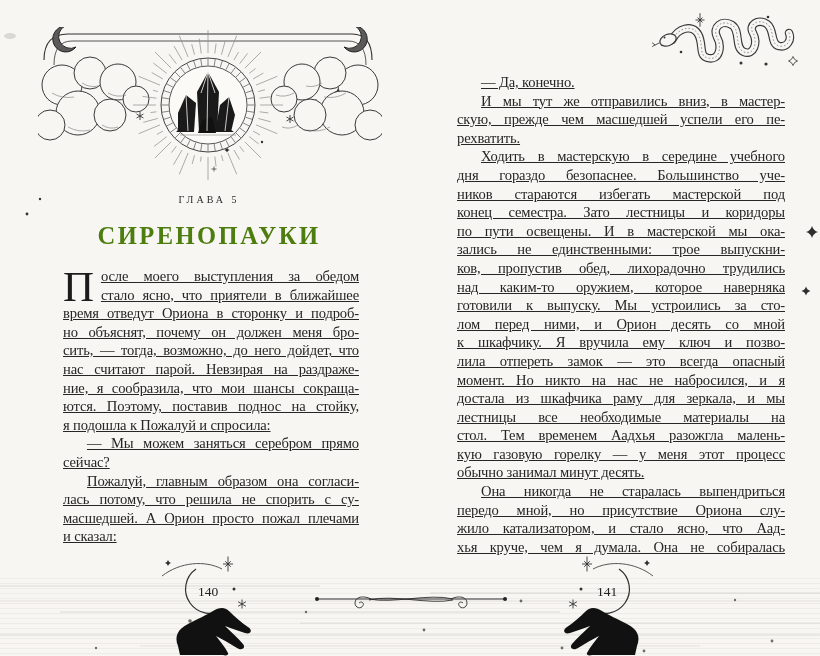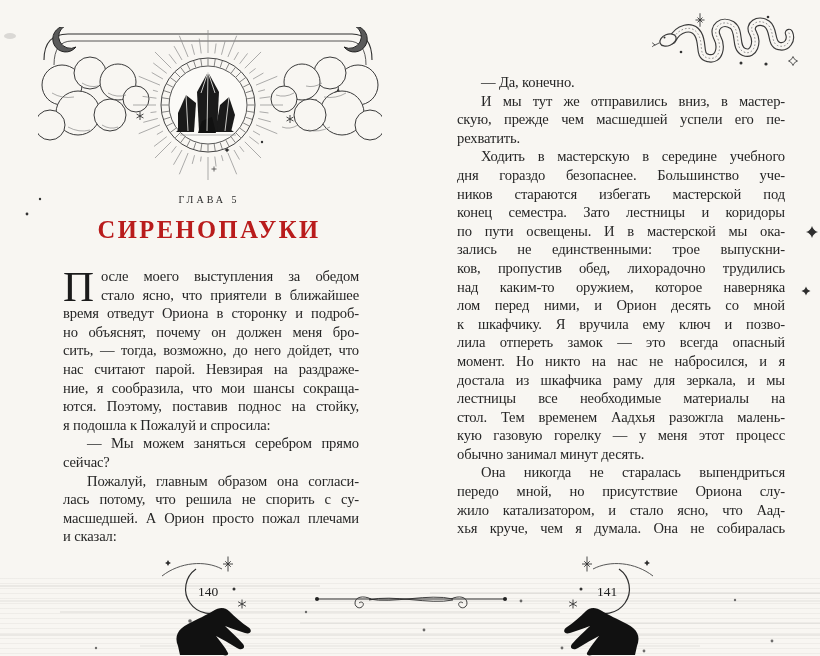--- a/index.html
+++ b/index.html
@@ -3,31 +3,31 @@
 <meta charset="utf-8">
 <style>
   html,body{margin:0;padding:0;}
   body{
     width:820px;height:656px;position:relative;overflow:hidden;
     background:#f8f6f2;color:#262626;
     font-family:"Liberation Serif","DejaVu Serif",serif;
   }
   .abs{position:absolute;}
   
-  .textcol{position:absolute;font-size:14.6px;line-height:18.6px;letter-spacing:-0.15px;color:#262626;}
+  .textcol{position:absolute;font-size:14.6px;line-height:18.6px;letter-spacing:-0.15px;color:#262626;text-decoration:underline;}
   #left-col{left:63px;top:267px;width:296px;}
   #right-col{left:457px;top:73px;width:328px;}
   .tline{text-align:justify;text-align-last:justify;-moz-text-align-last:justify;}
   .tline.lastline{text-align-last:left;-moz-text-align-last:left;}
   .tline.ind{text-indent:24px;}
   .dropcap{float:left;font-size:43px;line-height:33px;padding:3px 7px 0 0;color:#1b1b1b;}
   
   #chapter-head{left:44px;top:194px;width:330px;text-align:center;}
   #chapter-label{font-size:10px;letter-spacing:3px;color:#2b2b2b;}
-  #chapter-title{font-size:24.5px;font-weight:bold;letter-spacing:2.5px;color:#b91c1c;margin-top:11px;}
+  #chapter-title{font-size:24.5px;font-weight:bold;letter-spacing:2.5px;color:#4d7c0f;margin-top:17px;}
   
   .footer-orn{width:120px;height:104px;}
   #orn-140{left:150px;top:552px;}
   #orn-141{left:545px;top:552px;}
   
   #streaks{left:0;top:578px;width:820px;height:78px;
     background:repeating-linear-gradient(180deg, rgba(60,55,50,0.05) 0 1px, transparent 1px 5px);}
   .streak{position:absolute;height:2px;background:rgba(60,55,50,0.07);}
   svg{display:block;}
 </style>
@@ -313,20 +313,21 @@
     </div>
     <div class="para">
       <div class="tline ind">Ходить в мастерскую в середине учебного</div>
       <div class="tline">дня гораздо безопаснее. Большинство уче-</div>
       <div class="tline">ников стараются избегать мастерской под</div>
       <div class="tline">конец семестра. Зато лестницы и коридоры</div>
       <div class="tline">по пути освещены. И в мастерской мы ока-</div>
       <div class="tline">зались не единственными: трое выпускни-</div>
       <div class="tline">ков, пропустив обед, лихорадочно трудились</div>
       <div class="tline">над каким-то оружием, которое наверняка</div>
+      <div class="tline">готовили к выпуску. Мы устроились за сто-</div>
       <div class="tline">лом перед ними, и Орион десять со мной</div>
       <div class="tline">к шкафчику. Я вручила ему ключ и позво-</div>
       <div class="tline">лила отпереть замок — это всегда опасный</div>
       <div class="tline">момент. Но никто на нас не набросился, и я</div>
       <div class="tline">достала из шкафчика раму для зеркала, и мы</div>
       <div class="tline">лестницы все необходимые материалы на</div>
       <div class="tline">стол. Тем временем Аадхья разожгла малень-</div>
       <div class="tline">кую газовую горелку — у меня этот процесс</div>
       <div class="tline lastline">обычно занимал минут десять.</div>
     </div>

